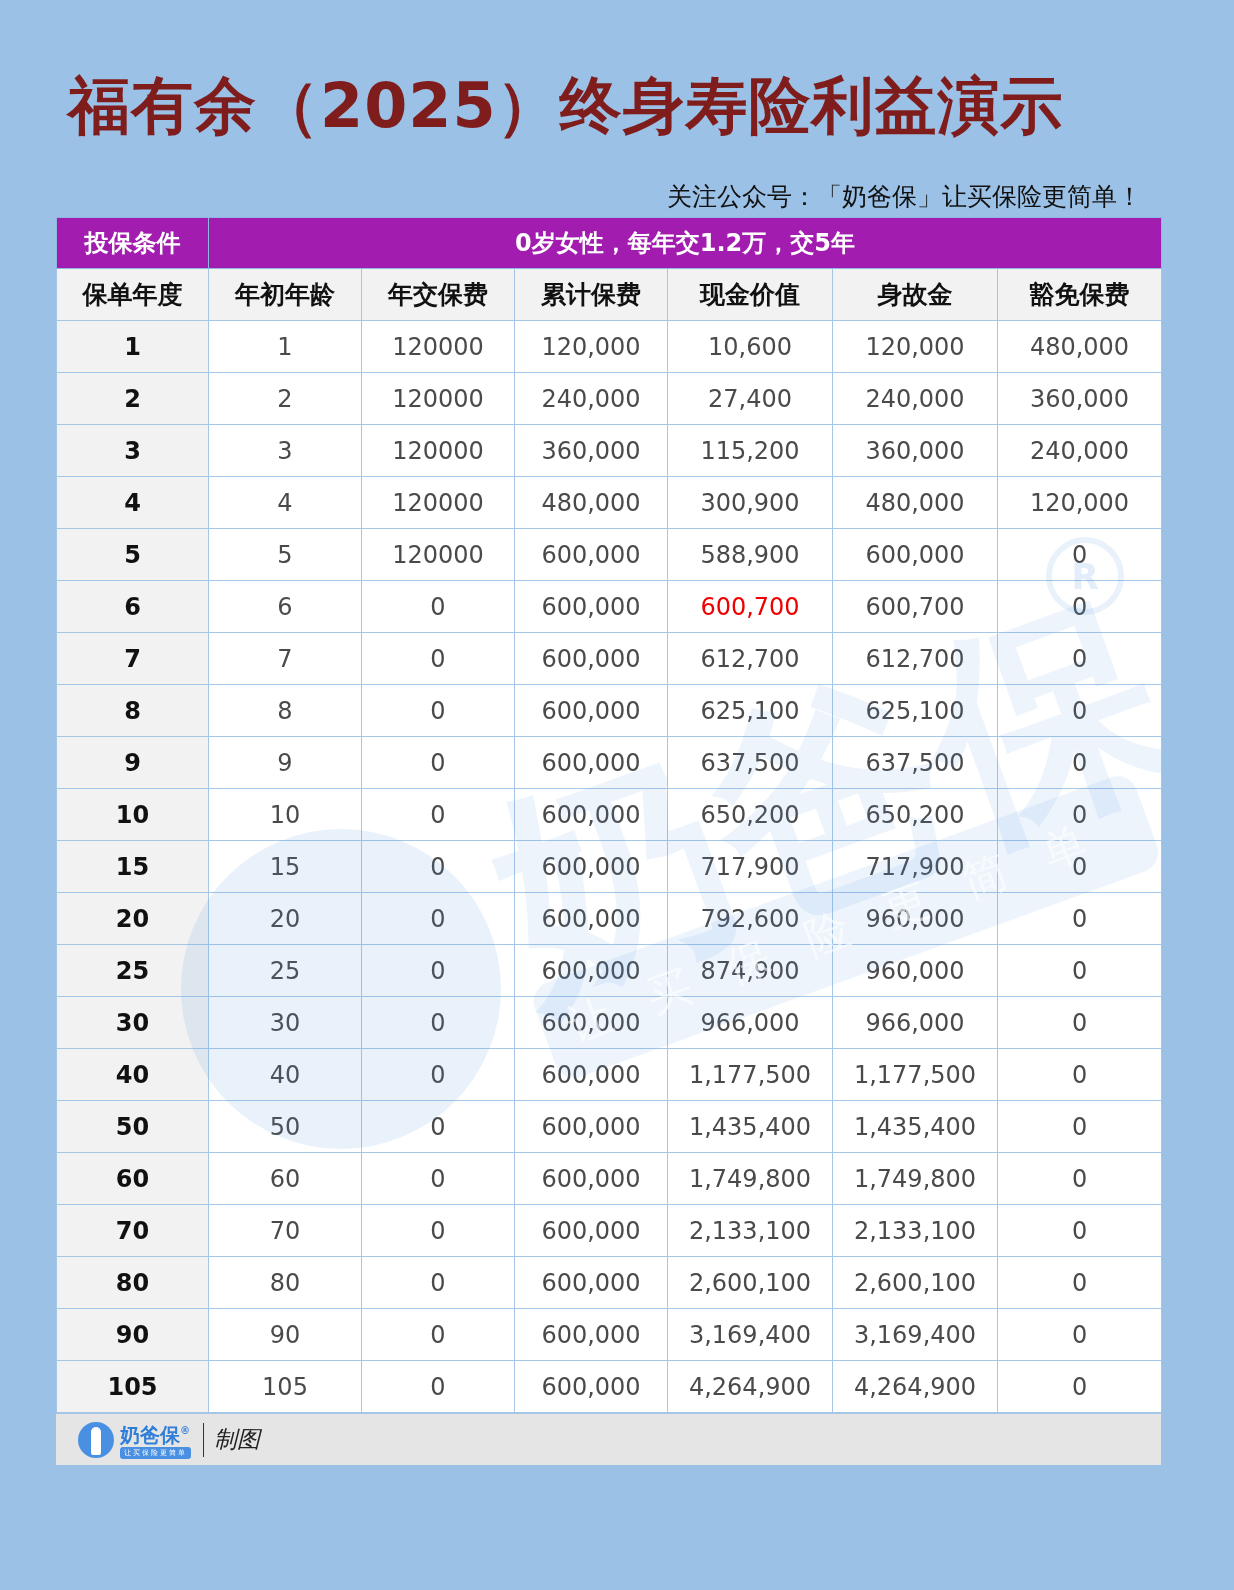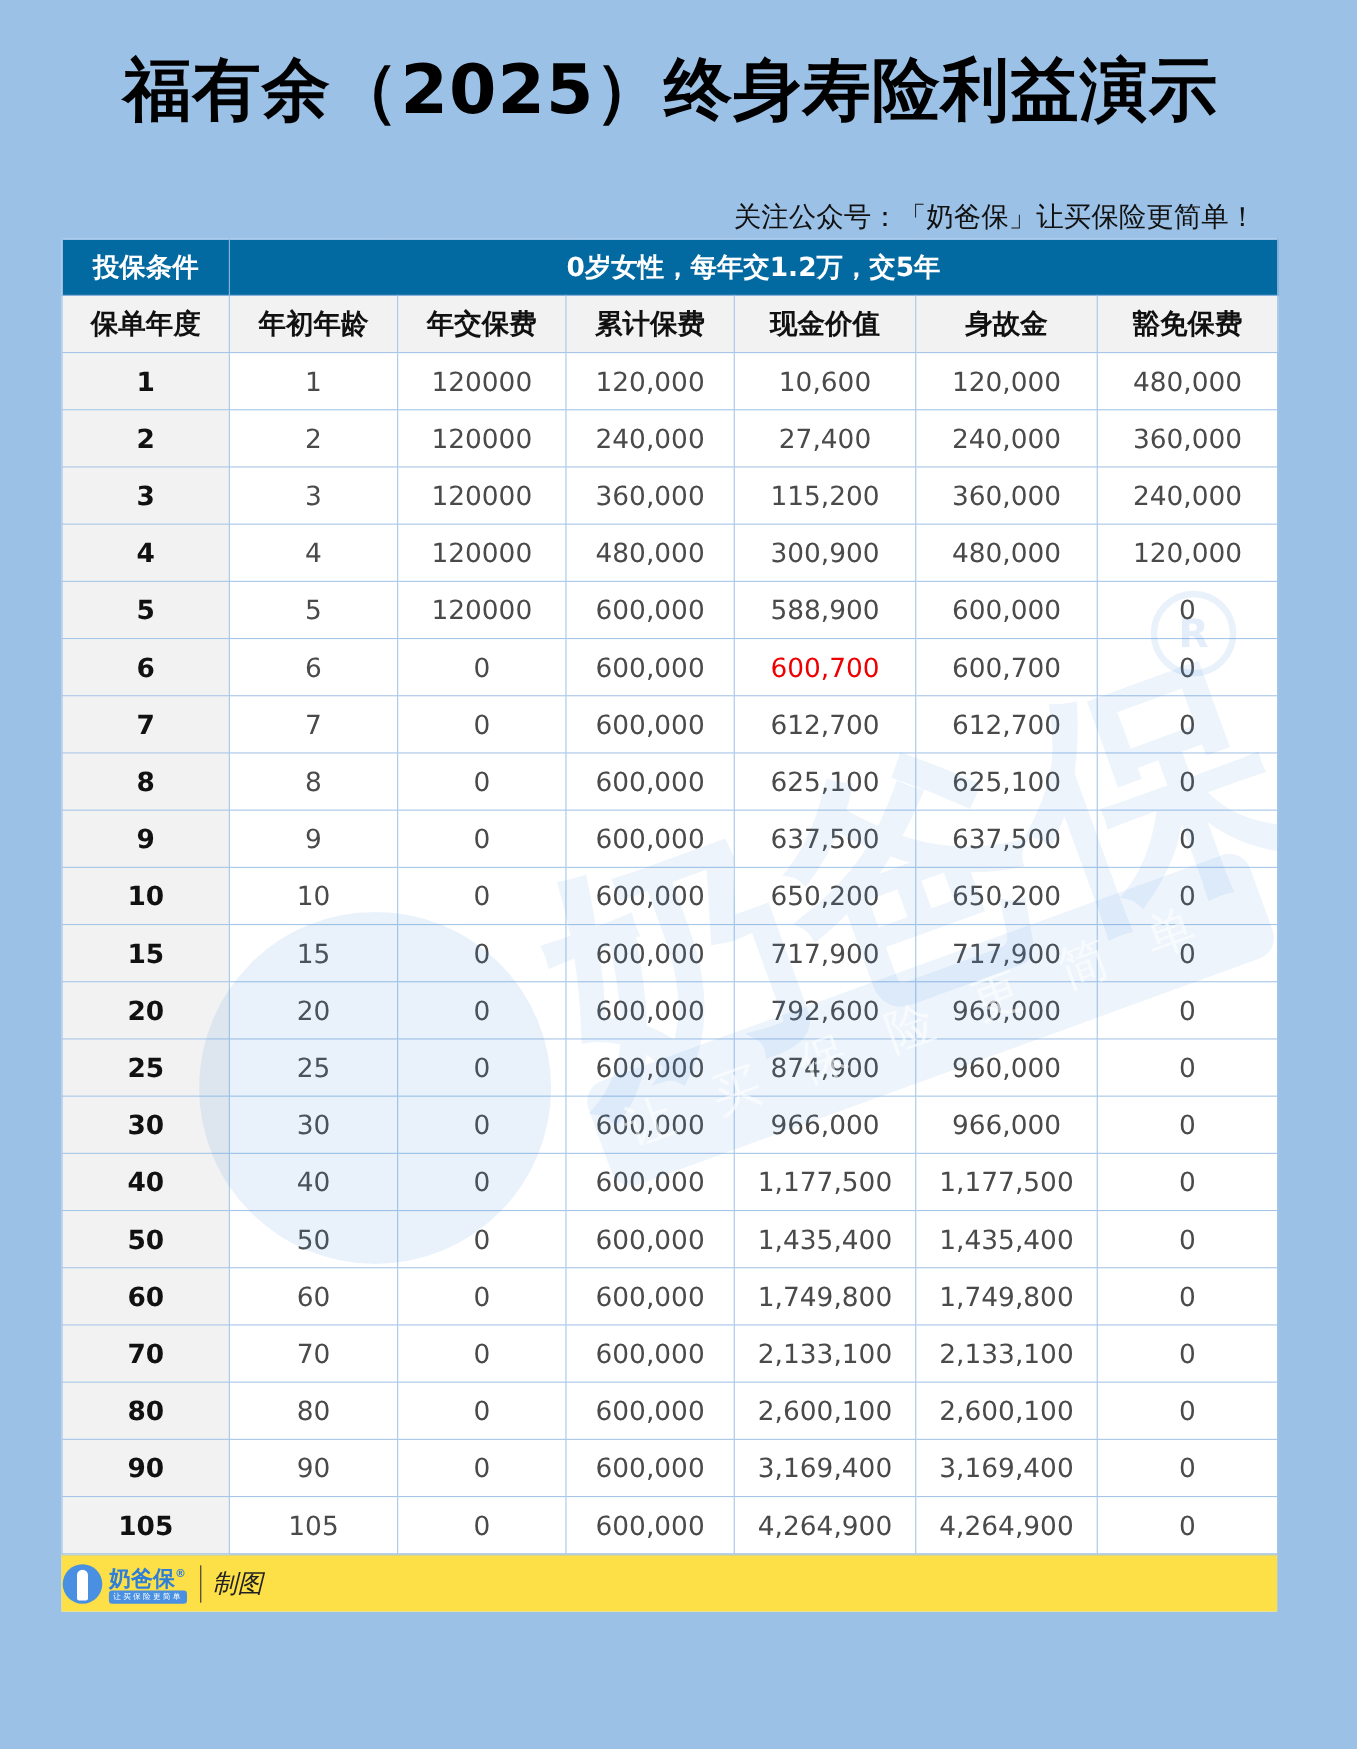--- a/index.html
+++ b/index.html
@@ -3,52 +3,52 @@
   <meta charset="utf-8">
   <style>
     html, body { margin: 0; padding: 0; }
     body {
       width: 1234px; height: 1590px;
       background: #9bc1e6;
       position: relative; overflow: hidden;
       font-family: "DejaVu Sans", "Liberation Sans", sans-serif;
     }
     .title {
-      position: absolute; left: 68px; top: 40px;
-      font-size: 62px; font-weight: bold; color: #000000;
-      letter-spacing: 1px; white-space: nowrap; margin-left: 44px;
+      position: absolute; left: 68px; top: 64px;
+      font-size: 62px; font-weight: bold; color: #7f1d1d;
+      letter-spacing: 1px; white-space: nowrap;
     }
     .slogan {
       position: absolute; right: 92px; top: 180px;
       font-size: 25px; color: #111; white-space: nowrap;
     }
     .slogan span + span { }
     .sheet {
       position: absolute; left: 56px; top: 217px; width: 1105px;
       background: #fff;
     }
     table {
       border-collapse: collapse; width: 1105px; table-layout: fixed;
       position: relative; z-index: 1;
     }
     td, th {
       border: 1px solid #a6c6e8; text-align: center; padding: 0;
       height: 51px; font-size: 24px; color: #4a4a4a;
     }
     tr.cond td {
-      background: #0369a1; color: #fff; font-weight: bold; height: 50px;
+      background: #a21caf; color: #fff; font-weight: bold; height: 50px;
       border-color: #8fb6e0;
     }
     tr.head th { background: #f2f2f2; color: #111; font-weight: bold; font-size: 25px; margin-top: 44px; }
     td.yr { background: #f2f2f2; color: #111; font-weight: bold; }
     td.hl { color: #ee0000; }
     tbody tr.data td:not(.yr) { background: transparent; }
     .footer {
       position: relative; height: 51px; border-top: 1px solid #a6c6e8;
-      display: flex; align-items: center; padding-left: 1px; background: #fde047;
+      display: flex; align-items: center; padding-left: 22px; background: #e5e5e5;
     }
     .logo { display: flex; align-items: center; }
     .logo-circle {
       width: 36px; height: 36px; border-radius: 50%; background: #4a90e2;
       position: relative; overflow: hidden;
     }
     .logo-circle:after {
       content: ""; position: absolute; left: 13px; top: 5px; width: 10px; height: 28px;
       background: #fff; border-radius: 5px 5px 2px 2px;
     }

